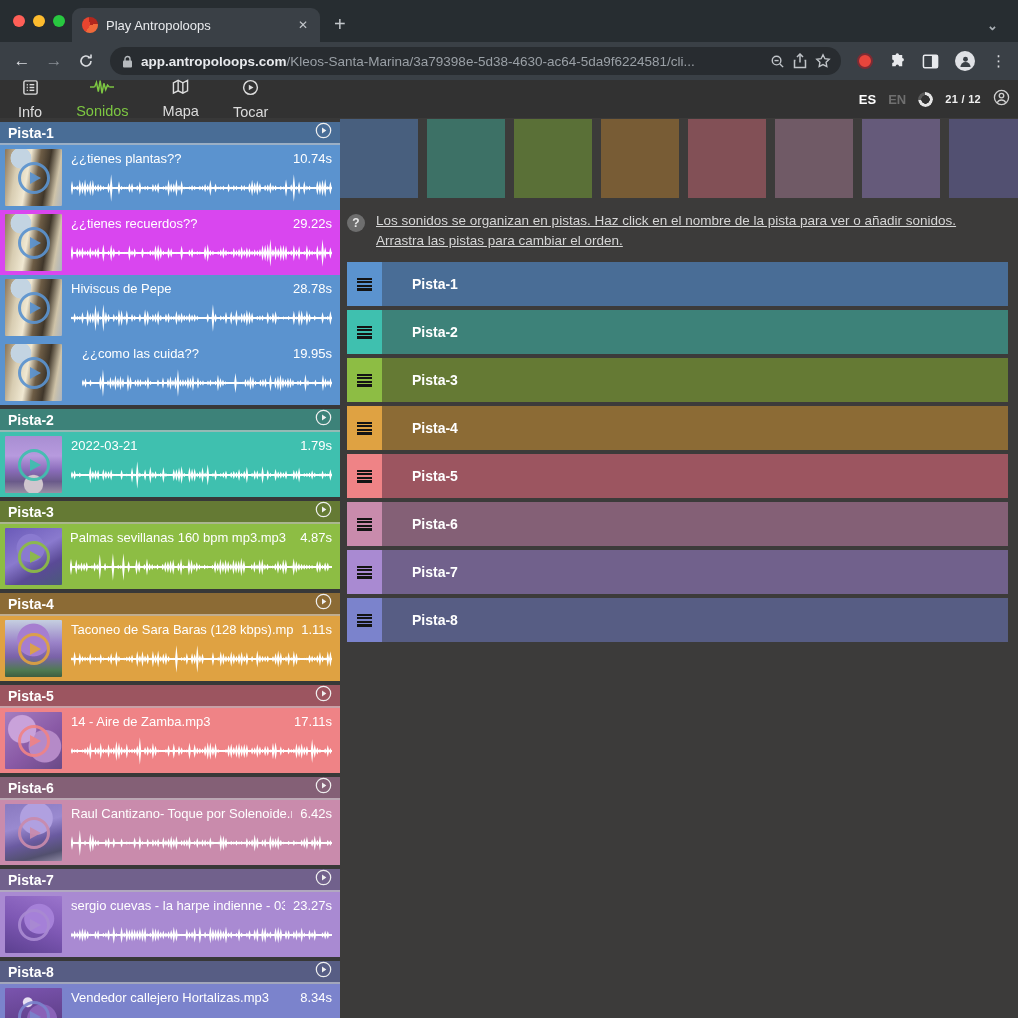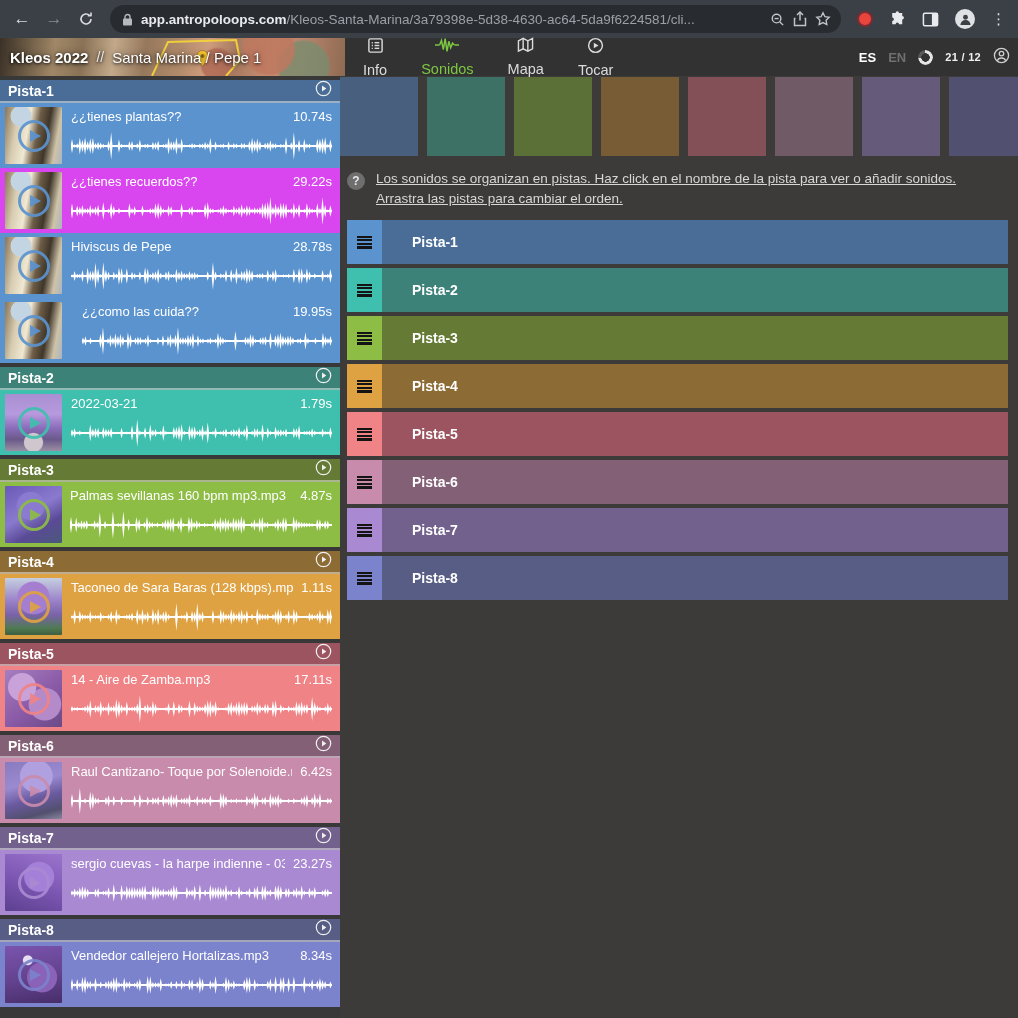--- a/index.html
+++ b/index.html
@@ -95,20 +95,34 @@
   .handle { width:35px; flex:none; display:flex; align-items:center; justify-content:center; }
   .handle .bars { width:15px; height:13px; display:flex; flex-direction:column; justify-content:space-between; }
   .handle .bars i { display:block; height:2.2px; background:#141414; }
   .row-body { flex:1; display:flex; align-items:center; padding-left:30px; color:#fff; font-size:14px; font-weight:bold; }
 </style>
 </head>
 <body>
 
 <div class="browser">
 
+  <div class="tabstrip">
+    <div class="lights">
+      <span class="light r"></span>
+      <span class="light y"></span>
+      <span class="light g"></span>
+    </div>
+    <div class="tab">
+      <span class="favicon"></span>
+      <span class="tab-title">Play Antropoloops</span>
+      <span class="tab-close">✕</span>
+    </div>
+    <span class="newtab">+</span>
+    <span class="tab-chevron">⌄</span>
+  </div>
 
   <div class="toolbar">
     <span class="navbtn">←</span>
     <span class="navbtn dim">→</span>
     <span class="navbtn">
       <svg width="16" height="16" viewBox="0 0 16 16" fill="none" stroke="#dadce0" stroke-width="1.6">
           <path d="M13 8a5 5 0 1 1-1.5-3.6"></path>
           <path d="M13 1.5v3.2h-3.2" stroke-linejoin="round"></path>
         </svg>
     </span>
@@ -155,32 +169,20 @@
     <span class="avatar">
       <svg width="13" height="13" viewBox="0 0 14 14" fill="#3a4046">
           <circle cx="7" cy="4.6" r="2.6"></circle>
           <path d="M1.5 13a5.5 5.5 0 0 1 11 0z"></path>
         </svg>
     </span>
     <span class="kebab">⋮</span>
   </div>
 
   <div class="appbar">
-    <div class="session-strip">
-      <svg viewBox="0 0 345 38">
-        <polyline points="152,38 168,4 236,2 240,22 226,38" fill="none" stroke="#f2d23c" stroke-width="2" opacity=".95"></polyline>
-        <path d="M197 18a5.5 5.5 0 0 1 11 0c0 4-5.5 10-5.5 10s-5.5-6-5.5-10z" fill="#f5c431" stroke="#8a6d0f" stroke-width=".6"></path>
-        <circle cx="202.5" cy="18" r="2" fill="#8a6d0f"></circle>
-      </svg>
-      <div class="breadcrumb">
-        <span class="proj">Kleos 2022</span>
-        <span class="sep">//</span>
-        <span class="sess">Santa Marina / Pepe 1</span>
-      </div>
-    </div>
     <nav class="appnav">
       <span class="nav-item">
         <svg width="17" height="17" viewBox="0 0 18 18" fill="none" stroke="currentColor" stroke-width="1.5">
             <rect x="2" y="2" width="14" height="14" rx="1.5"></rect>
             <line x1="5" y1="6" x2="6.2" y2="6"></line>
             <line x1="8" y1="6" x2="13" y2="6"></line>
             <line x1="5" y1="9" x2="6.2" y2="9"></line>
             <line x1="8" y1="9" x2="13" y2="9"></line>
             <line x1="5" y1="12" x2="6.2" y2="12"></line>
             <line x1="8" y1="12" x2="13" y2="12"></line>

